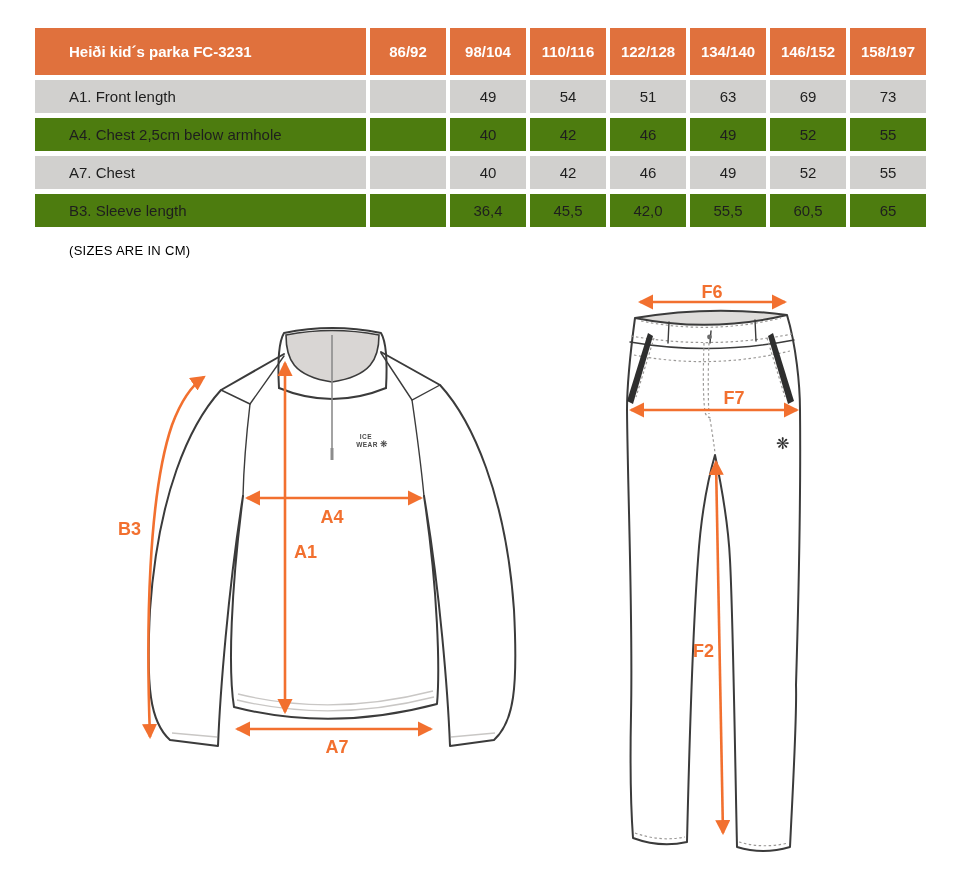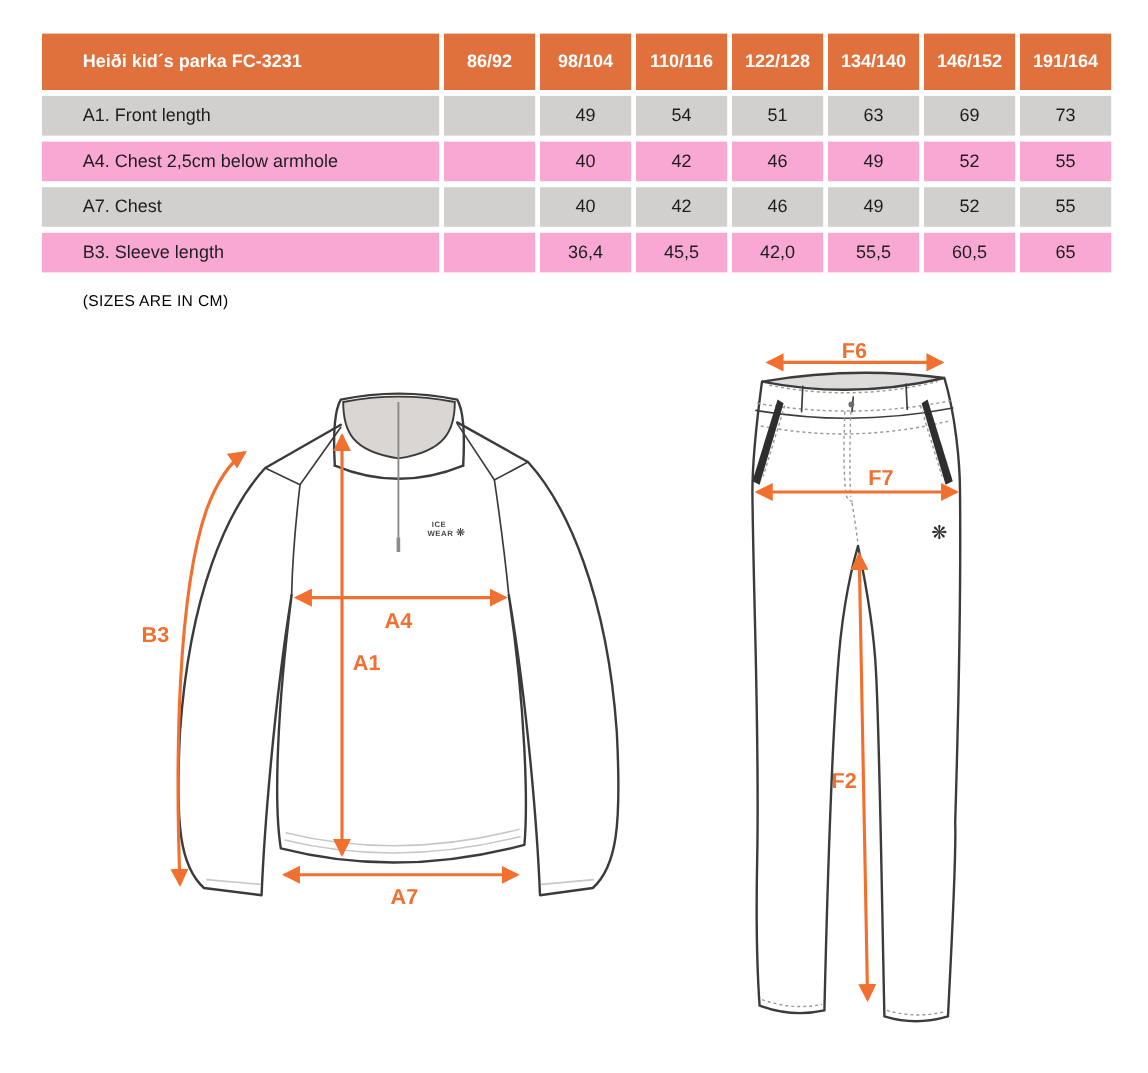--- a/index.html
+++ b/index.html
@@ -10,21 +10,21 @@
   }
   
   .size-table{position:absolute;left:35px;top:28px;}
   .trow{display:grid;grid-template-columns:331px repeat(7,76px);column-gap:4px;margin-bottom:5px;}
   .trow .cell{display:flex;align-items:center;justify-content:center;font-size:15px;color:#1e1e1e;}
   .trow .cell.label{justify-content:flex-start;padding-left:34px;}
   .header-row .cell{height:47px;background:#E0713D;color:#ffffff;font-weight:bold;text-align:right;}
   .header-row .cell.label{font-size:15px;}
   .data-row .cell{height:33px;}
   .data-row.dark .cell{background:#D1D0CE;}
-  .data-row.light .cell{background:#f9a8d4;}
+  .data-row.light .cell{background:#4d7c0f;}
   
   .cm-note{position:absolute;left:69px;top:243px;font-size:13px;letter-spacing:.3px;color:#000000;font-weight:500;}
   
   .jacket-svg{position:absolute;left:100px;top:290px;}
   .pants-svg{position:absolute;left:610px;top:285px;}
   svg text.meas{font-family:"Liberation Sans","DejaVu Sans",sans-serif;font-size:18px;font-weight:bold;fill:#F2702F;}
   svg text.logo{font-family:"Liberation Sans","DejaVu Sans",sans-serif;font-size:6.5px;font-weight:bold;fill:#4a4a4a;letter-spacing:.4px;}
   svg text.flake{font-family:"DejaVu Sans",sans-serif;fill:#2f2f2f;}
   .outline{fill:none;stroke:#3b3b3b;stroke-width:2;stroke-linejoin:round;stroke-linecap:round;}
   .seam{fill:none;stroke:#3b3b3b;stroke-width:1.4;stroke-linecap:round;}
@@ -38,21 +38,21 @@
 <div class="size-table">
   <div class="trow header-row">
     <div class="cell label">Heiði kid´s parka FC-3231</div>
 
   <div class="cell">86/92</div>
       <div class="cell">98/104</div>
       <div class="cell">110/116</div>
       <div class="cell">122/128</div>
       <div class="cell">134/140</div>
       <div class="cell">146/152</div>
-      <div class="cell">191/164</div>
+      <div class="cell">158/197</div>
     </div>
   <div>
 
   <div class="trow data-row dark">
         <div class="cell label">A1. Front length</div>
         <div class="cell val"></div>
         <div class="cell val">49</div>
         <div class="cell val">54</div>
         <div class="cell val">51</div>
         <div class="cell val">63</div>

